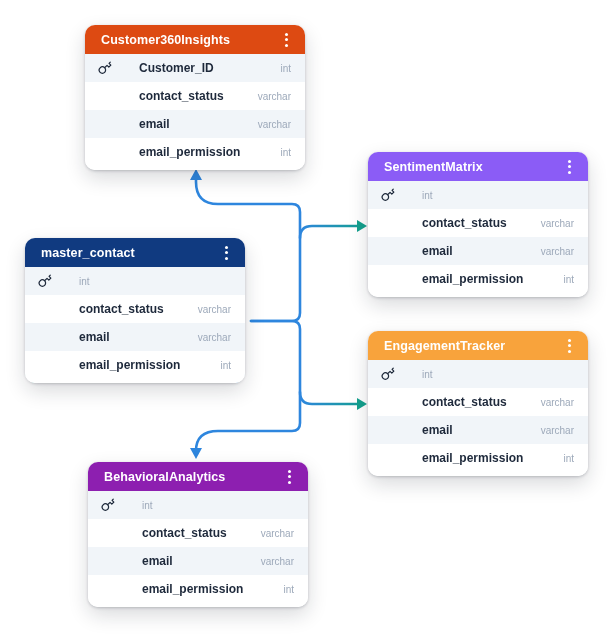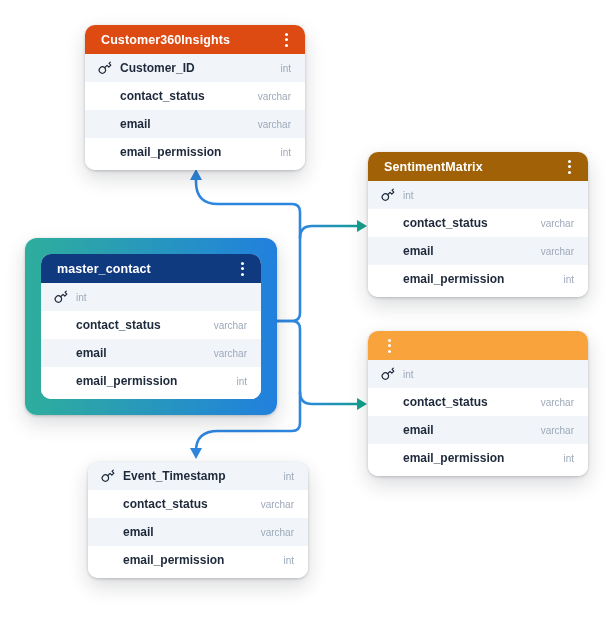--- a/index.html
+++ b/index.html
@@ -30,21 +30,21 @@
     width: 220px;
     background: #ffffff;
     border-radius: 10px;
     box-shadow: 0 1px 3px rgba(16,24,40,.22), 0 8px 20px rgba(16,24,40,.16);
     overflow: hidden;
     z-index: 2;
   }
   
   .card-outline {
     position: absolute;
-    padding: 16px;
+    padding: 0;
     border-radius: 12px;
     background: linear-gradient(90deg, var(--sel-teal), var(--sel-blue));
     box-shadow: 0 1px 3px rgba(16,24,40,.22), 0 8px 20px rgba(16,24,40,.16);
     z-index: 2;
   }
   .card-outline .table-card {
     position: relative;
     box-shadow: none;
     z-index: auto;
   }
@@ -75,20 +75,21 @@
     background: #ffffff;
     display: block;
   }
 
   .field-row {
     height: 28px;
     display: flex;
     align-items: center;
     padding: 0 14px 0 13px;
     background: #ffffff;
+    gap: 19px;
   }
   .field-row.alt { background: #F1F5F9; }
   .key-slot {
     width: 22px;
     display: inline-flex;
     align-items: center;
     flex: 0 0 22px;
   }
   .field-name {
     font-size: 12px;
@@ -187,21 +188,21 @@
         <path d="m21 2-2 2m-7.61 7.61a5.5 5.5 0 1 1-7.778 7.778 5.5 5.5 0 0 1 7.777-7.777Zm0 0L15.5 7.5m0 0 3 3L22 7l-3-3"></path>
       </svg>
     </span>
     <span class="field-name">email_permission</span>
     <span class="field-type">int</span>
   </div>
 <div class="card-pad-bottom"></div>
     </div>
 
   <div class="table-card" id="card-1">
-  <div class="card-header" style="background: #a16207;">
+  <div class="card-header" style="background: #8b5cf6;">
     <span class="table-title">SentimentMatrix</span>
     <span class="kebab-icon">
           <i></i>
           <i></i>
           <i></i>
         </span>
   </div>
 
   <div class="field-row alt">
     <span class="key-slot">
@@ -292,20 +293,21 @@
     </span>
     <span class="field-name">email_permission</span>
     <span class="field-type">int</span>
   </div>
 <div class="card-pad-bottom"></div>
       </div>
   </div>
 
   <div class="table-card" id="card-3">
   <div class="card-header" style="background: rgb(248, 163, 60);">
+    <span class="table-title">EngagementTracker</span>
     <span class="kebab-icon">
           <i></i>
           <i></i>
           <i></i>
         </span>
   </div>
 
   <div class="field-row alt">
     <span class="key-slot">
       <svg width="14" height="14" viewBox="0 0 24 24" fill="none" stroke="#1E293B" stroke-width="2.1" stroke-linecap="round" stroke-linejoin="round">
@@ -341,28 +343,35 @@
         <path d="m21 2-2 2m-7.61 7.61a5.5 5.5 0 1 1-7.778 7.778 5.5 5.5 0 0 1 7.777-7.777Zm0 0L15.5 7.5m0 0 3 3L22 7l-3-3"></path>
       </svg>
     </span>
     <span class="field-name">email_permission</span>
     <span class="field-type">int</span>
   </div>
 <div class="card-pad-bottom"></div>
     </div>
 
   <div class="table-card" id="card-4">
+  <div class="card-header" style="background: rgb(141, 31, 176);">
+    <span class="table-title">BehavioralAnalytics</span>
+    <span class="kebab-icon">
+          <i></i>
+          <i></i>
+          <i></i>
+        </span>
+  </div>
 
   <div class="field-row alt">
     <span class="key-slot">
       <svg width="14" height="14" viewBox="0 0 24 24" fill="none" stroke="#1E293B" stroke-width="2.1" stroke-linecap="round" stroke-linejoin="round">
         <path d="m21 2-2 2m-7.61 7.61a5.5 5.5 0 1 1-7.778 7.778 5.5 5.5 0 0 1 7.777-7.777Zm0 0L15.5 7.5m0 0 3 3L22 7l-3-3"></path>
       </svg>
     </span>
-    <span class="field-name">Event_Timestamp</span>
     <span class="field-type">int</span>
   </div>
 
   <div class="field-row">
     <span class="key-slot">
       <svg width="14" height="14" viewBox="0 0 24 24" fill="none" stroke="#1E293B" stroke-width="2.1" stroke-linecap="round" stroke-linejoin="round" style="visibility: hidden;">
         <path d="m21 2-2 2m-7.61 7.61a5.5 5.5 0 1 1-7.778 7.778 5.5 5.5 0 0 1 7.777-7.777Zm0 0L15.5 7.5m0 0 3 3L22 7l-3-3"></path>
       </svg>
     </span>
     <span class="field-name">contact_status</span>

